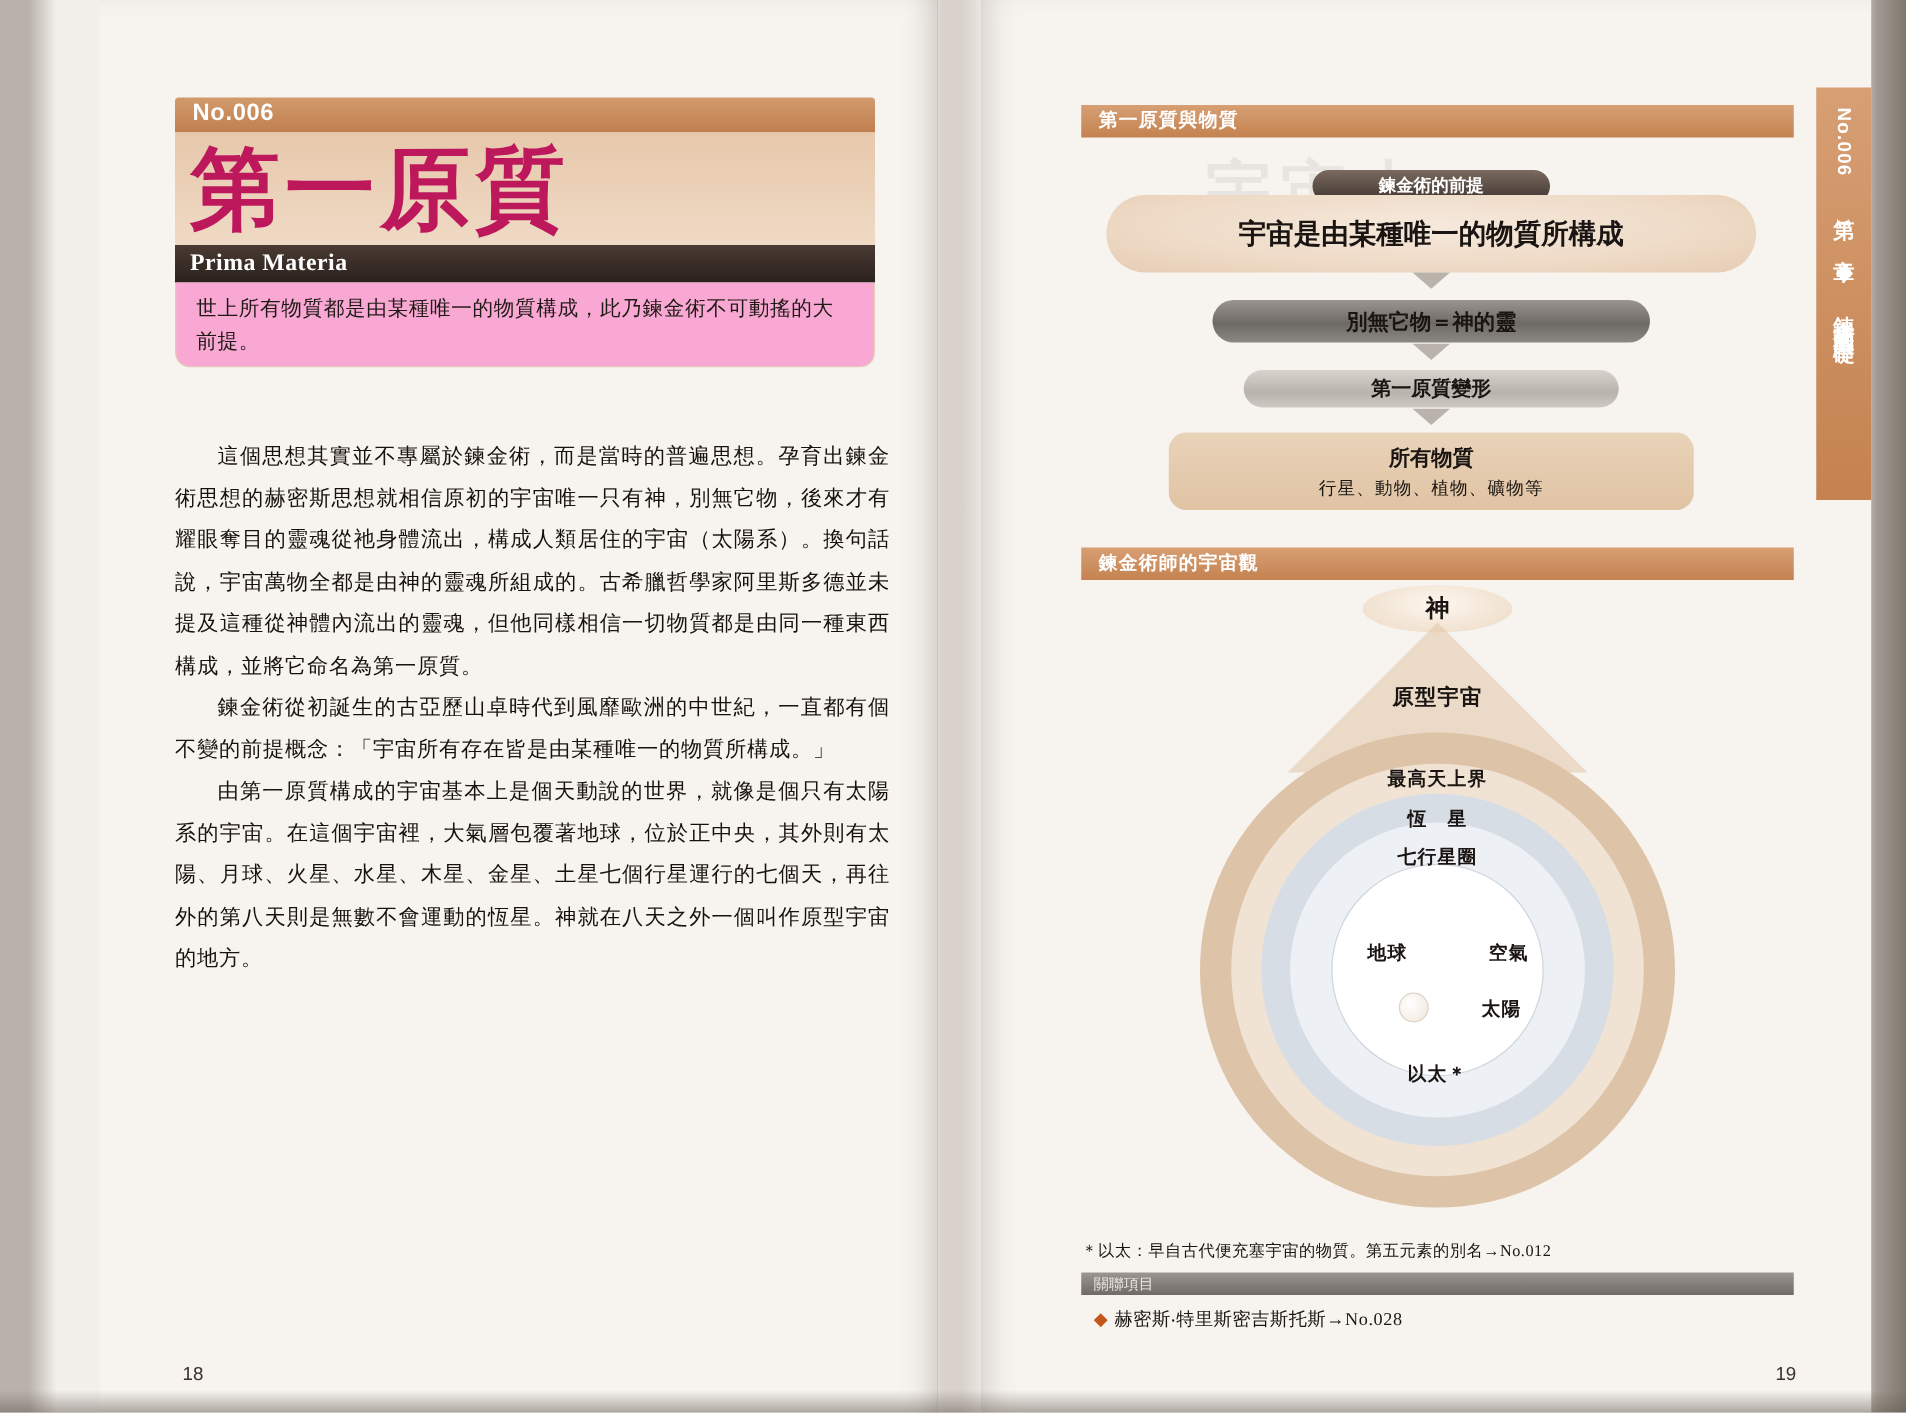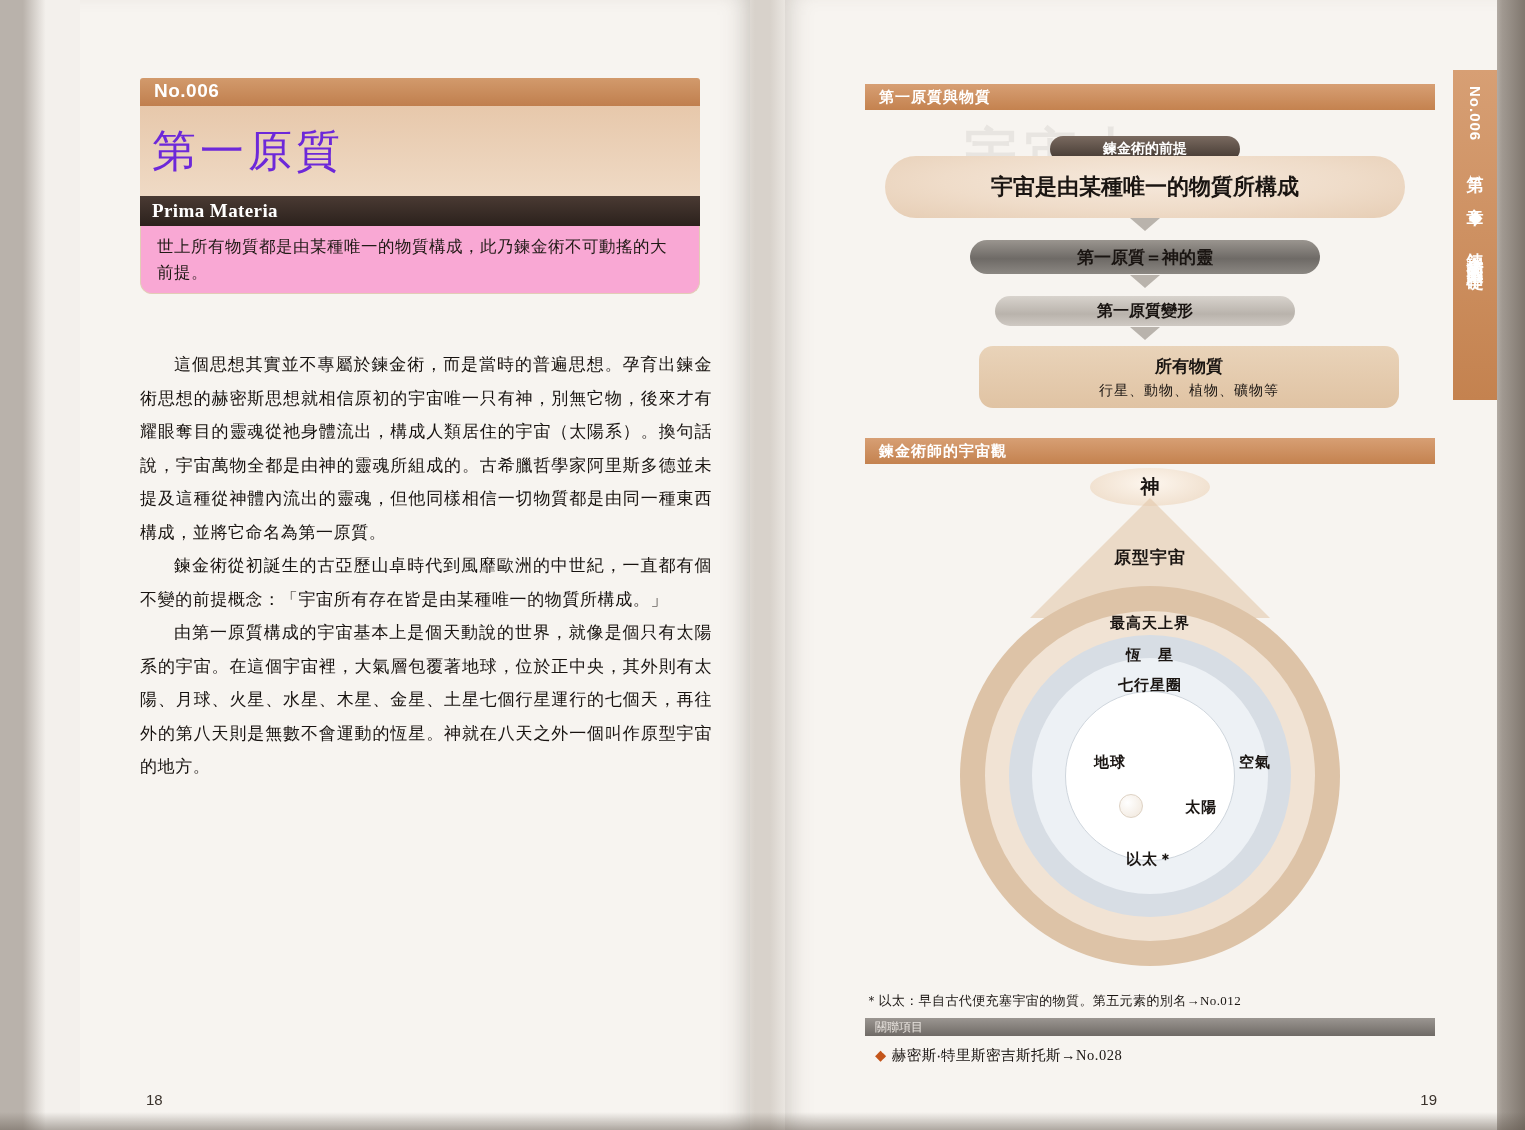--- a/index.html
+++ b/index.html
@@ -33,21 +33,21 @@
   .no-badge span{
     position:absolute;left:14px;top:2px;color:#fff;font-size:19px;font-weight:bold;
     font-family:"Liberation Sans",sans-serif;letter-spacing:.5px;
   }
   .title-box{
     position:absolute;left:60px;top:106px;width:560px;height:100px;
     background:linear-gradient(180deg,#e7c8ab,#f0dcc8);
   }
   .main-title{
     position:absolute;left:60px;top:106px;width:560px;height:92px;
-    font-size:44px;font-weight:normal;color:#6d28d9;letter-spacing:4px;
+    font-size:72px;font-weight:bold;color:#be185d;letter-spacing:4px;
     line-height:92px;padding-left:12px;box-sizing:border-box;
   }
   .sub-bar{
     position:absolute;left:60px;top:196px;width:560px;height:30px;
     background:linear-gradient(180deg,#4a3a33,#2b211c);
   }
   .sub-bar span{
     color:#fff;font-size:19px;font-weight:bold;line-height:30px;padding-left:12px;display:block;
     font-family:"Liberation Serif",serif;letter-spacing:.4px;
   }
@@ -98,21 +98,20 @@
     color:#1a1512;border-radius:999px;
   }
   .p-trans{
     left:130px;top:178px;width:300px;height:30px;font-size:16px;
     background:linear-gradient(180deg,#d8d3cd,#b9b3ac 60%,#cfc9c3);
   }
   .p-all{
     left:70px;top:228px;width:420px;height:62px;border-radius:14px;
     background:linear-gradient(180deg,#e9d3b9,#e0c3a3);
     flex-direction:column;
-    margin-left:44px;
   }
   .p-all .t1{font-size:17px;font-weight:bold;}
   .p-all .t2{font-size:14px;font-weight:normal;margin-top:4px;letter-spacing:1px;}
   .arrow{
     position:absolute;width:0;height:0;border-left:15px solid transparent;border-right:15px solid transparent;
     border-top:13px solid #b9b3ac;
   }
   .a1{left:265px;top:100px;}
   .a2{left:265px;top:157px;}
   .a3{left:265px;top:209px;}
@@ -135,21 +134,21 @@
     position:absolute;left:50%;top:30px;transform:translateX(-50%);
     width:0;height:0;border-left:120px solid transparent;border-right:120px solid transparent;
     border-bottom:120px solid rgba(226,197,166,.55);
   }
   .lbl{position:absolute;font-size:15px;color:#1a1512;font-weight:bold;letter-spacing:1px;white-space:nowrap;}
   .lbl.proto{left:50%;top:78px;transform:translateX(-50%);font-size:17px;}
   .lbl.high{left:50%;top:146px;transform:translateX(-50%);}
   .lbl.star{left:50%;top:178px;transform:translateX(-50%);}
   .lbl.seven{left:50%;top:208px;transform:translateX(-50%);}
   .lbl.earth{left:43%;top:285px;transform:translateX(-50%);}
-  .lbl.air{left:60%;top:285px;transform:translateX(-50%);margin-left:48px;}
+  .lbl.air{left:60%;top:285px;transform:translateX(-50%);}
   .lbl.sun{left:59%;top:330px;transform:translateX(-50%);}
   .lbl.ether{left:50%;top:382px;transform:translateX(-50%);}
   .sun-dot{
     position:absolute;left:44.5%;top:326px;width:22px;height:22px;border-radius:50%;
     background:radial-gradient(circle at 35% 35%,#fff,#f0e6da);border:1px solid #ded2c4;
   }
   .footnote{
     position:absolute;left:80px;top:992px;width:580px;font-size:13px;color:#1a1512;letter-spacing:.4px;
   }
   .rel-bar{
@@ -215,21 +214,21 @@
   <div class="page page-right">
 
     <div class="ghost" style="left:180px;top:118px;font-size:52px;letter-spacing:8px;">宇宙大</div>
 
     <div class="band b1">第一原質與物質</div>
 
     <div class="fig1">
       <div class="pill p-premise">鍊金術的前提</div>
       <div class="pill p-universe">宇宙是由某種唯一的物質所構成</div>
       <div class="arrow a1"></div>
-      <div class="pill p-prima">第一原質＝神的靈</div>
+      <div class="pill p-prima">別無它物＝神的靈</div>
       <div class="arrow a2"></div>
       <div class="pill p-trans">第一原質變形</div>
       <div class="arrow a3"></div>
       <div class="pill p-all">
         <div class="t1">所有物質</div>
         <div class="t2">行星、動物、植物、礦物等</div>
       </div>
     </div>
 
     <div class="band b2">鍊金術師的宇宙觀</div>

